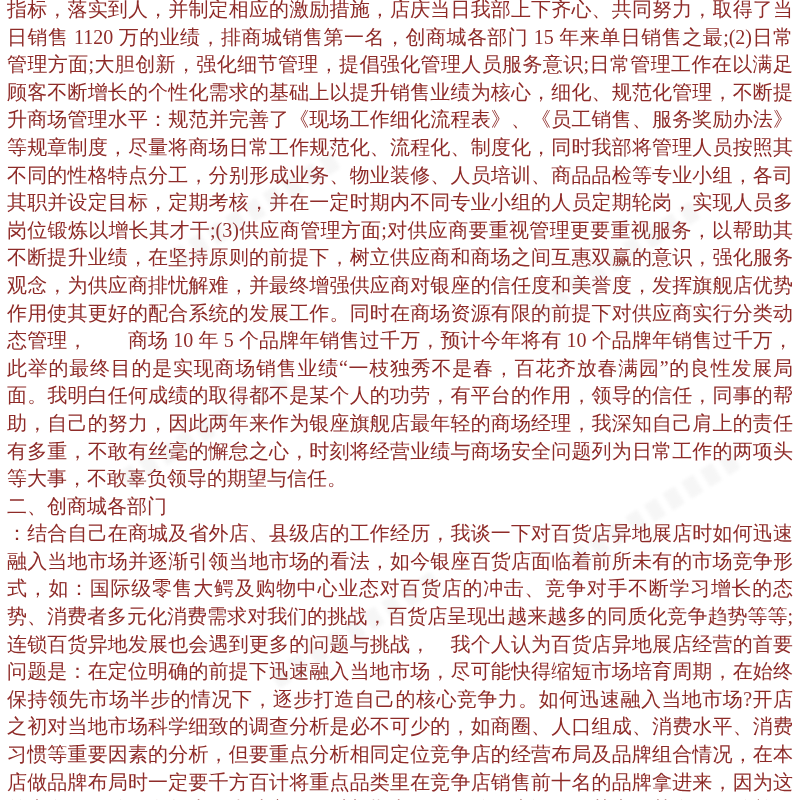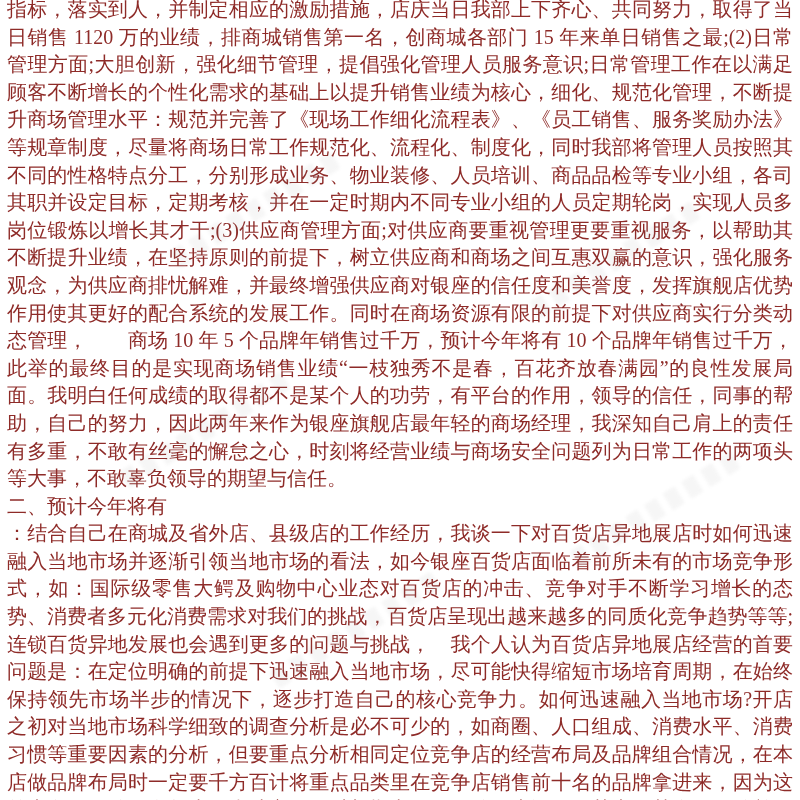--- a/index.html
+++ b/index.html
@@ -60,17 +60,17 @@
 <div class="page">
 
   <span class="watermark wm1"></span>
   <span class="watermark wm2"></span>
   <span class="watermark wm3"></span>
   <span class="watermark wm4"></span>
   <span class="watermark wm5"></span>
 
   <p class="doc-text first">指标，落实到人，并制定相应的激励措施，店庆当日我部上下齐心、共同努力，取得了当日销售 1120 万的业绩，排商城销售第一名，创商城各部门 15 年来单日销售之最;(2)日常管理方面;大胆创新，强化细节管理，提倡强化管理人员服务意识;日常管理工作在以满足顾客不断增长的个性化需求的基础上以提升销售业绩为核心，细化、规范化管理，不断提升商场管理水平：规范并完善了《现场工作细化流程表》、《员工销售、服务奖励办法》等规章制度，尽量将商场日常工作规范化、流程化、制度化，同时我部将管理人员按照其不同的性格特点分工，分别形成业务、物业装修、人员培训、商品品检等专业小组，各司其职并设定目标，定期考核，并在一定时期内不同专业小组的人员定期轮岗，实现人员多岗位锻炼以增长其才干;(3)供应商管理方面;对供应商要重视管理更要重视服务，以帮助其不断提升业绩，在坚持原则的前提下，树立供应商和商场之间互惠双赢的意识，强化服务观念，为供应商排忧解难，并最终增强供应商对银座的信任度和美誉度，发挥旗舰店优势作用使其更好的配合系统的发展工作。同时在商场资源有限的前提下对供应商实行分类动态管理，　　商场 10 年 5 个品牌年销售过千万，预计今年将有 10 个品牌年销售过千万，此举的最终目的是实现商场销售业绩“一枝独秀不是春，百花齐放春满园”的良性发展局面。我明白任何成绩的取得都不是某个人的功劳，有平台的作用，领导的信任，同事的帮助，自己的努力，因此两年来作为银座旗舰店最年轻的商场经理，我深知自己肩上的责任有多重，不敢有丝毫的懈怠之心，时刻将经营业绩与商场安全问题列为日常工作的两项头等大事，不敢辜负领导的期望与信任。</p>
 
-  <p class="doc-text section-heading">二、预计今年将有</p>
+  <p class="doc-text section-heading">二、创商城各部门</p>
 
   <p class="doc-text">：结合自己在商城及省外店、县级店的工作经历，我谈一下对百货店异地展店时如何迅速融入当地市场并逐渐引领当地市场的看法，如今银座百货店面临着前所未有的市场竞争形式，如：国际级零售大鳄及购物中心业态对百货店的冲击、竞争对手不断学习增长的态势、消费者多元化消费需求对我们的挑战，百货店呈现出越来越多的同质化竞争趋势等等;连锁百货异地发展也会遇到更多的问题与挑战，　我个人认为百货店异地展店经营的首要问题是：在定位明确的前提下迅速融入当地市场，尽可能快得缩短市场培育周期，在始终保持领先市场半步的情况下，逐步打造自己的核心竞争力。如何迅速融入当地市场?开店之初对当地市场科学细致的调查分析是必不可少的，如商圈、人口组成、消费水平、消费习惯等重要因素的分析，但要重点分析相同定位竞争店的经营布局及品牌组合情况，在本店做品牌布局时一定要千方百计将重点品类里在竞争店销售前十名的品牌拿进来，因为这前十名的品牌是多年来在当地市场经过长期考验的品牌，也许他们其中的某个别品牌并不是</p>
 
 </div>
 
 </body></html>

